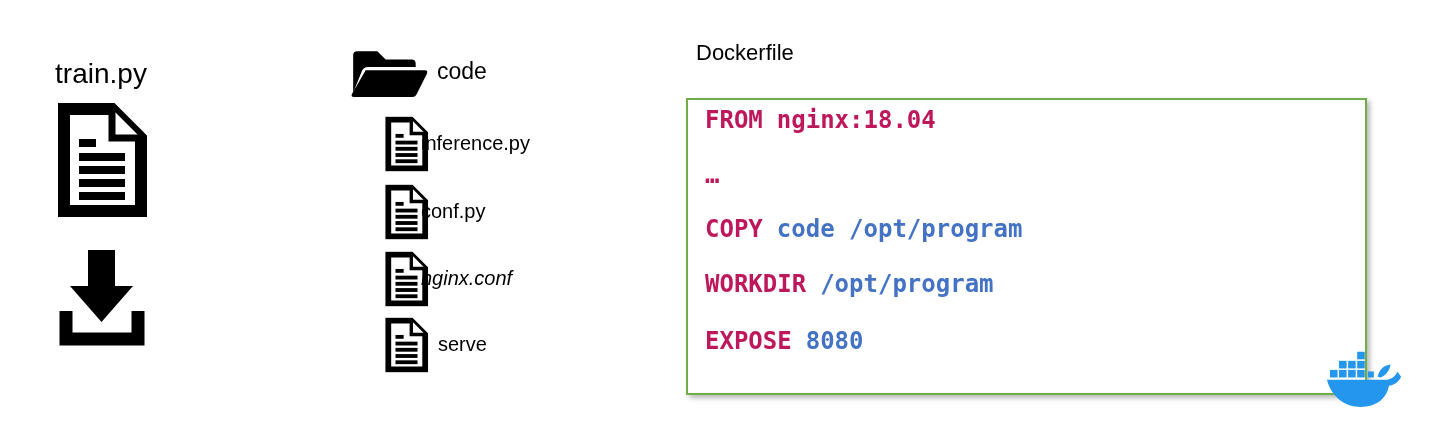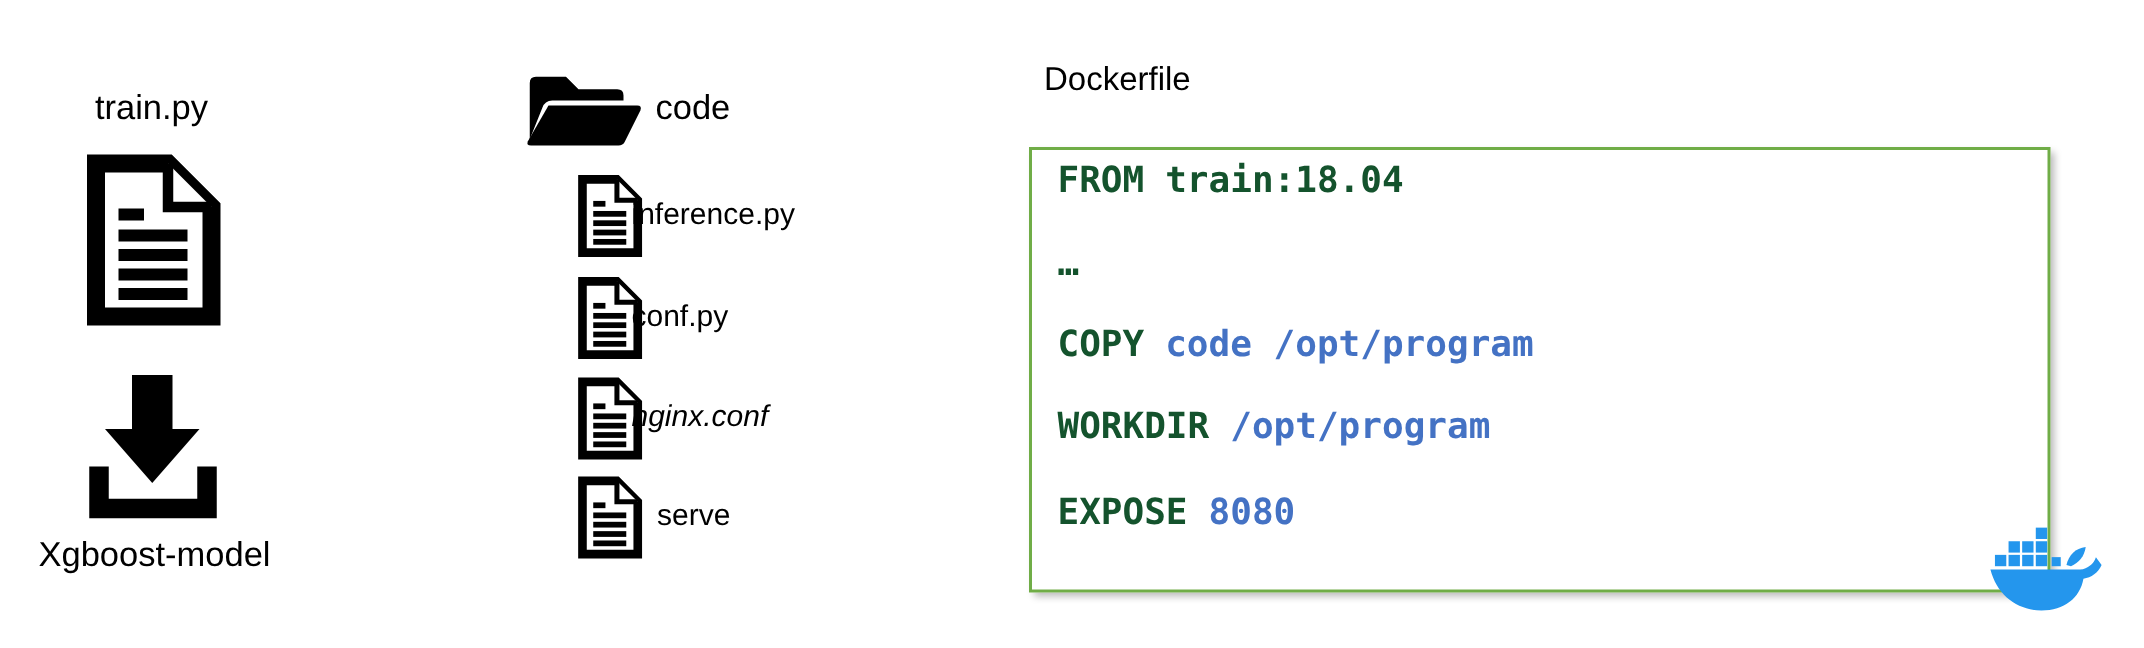--- a/index.html
+++ b/index.html
@@ -3,21 +3,21 @@
 <meta charset="utf-8">
 <style>
   html,body{margin:0;padding:0;background:#fff;}
   .canvas{
     position:relative;width:1429px;height:432px;background:#ffffff;
     font-family:"Liberation Sans",sans-serif;color:#000;overflow:hidden;
   }
   .abs{position:absolute;}
   .txt{color:#000;}
   
-  .train-label{left:40px;top:58px;width:122px;text-align:center;font-size:23px;}
+  .train-label{left:40px;top:58px;width:122px;text-align:center;font-size:28px;}
   .doc-big{left:55px;top:102px;width:94px;height:116px;}
   .download-icon{left:57px;top:248px;width:90px;height:98px;}
   .xgb-label{left:8px;top:356px;width:190px;text-align:center;font-size:23px;}
   
   .folder-icon{left:349px;top:44px;width:80px;height:56px;}
   .code-label{left:437px;top:58px;font-size:23px;font-weight:normal;}
   .file-icon{left:384px;width:45px;height:60px;}
   .file-label{left:421px;font-size:20px;}
   .f0{top:114px;} .f1{top:182px;} .f2{top:249px;} .f3{top:315px;}
   .l0{top:132px;} .l1{top:200px;} .l2{top:267px;font-style:italic;} .l3{top:333px;margin-left:17px;}
@@ -25,21 +25,21 @@
   .df-title{left:696px;top:40px;font-size:22px;font-weight:normal;}
   .df-box{
     left:686px;top:98px;width:677px;height:293px;background:#fff;
     border:2px solid #70AD47;box-shadow:3px 3px 5px rgba(0,0,0,0.28);
   }
   .code-line{
     position:absolute;left:17px;height:32px;line-height:32px;white-space:pre;
     font-family:"DejaVu Sans Mono",monospace;font-weight:bold;font-size:24px;
   }
   .c0{top:4px;} .c1{top:59px;} .c2{top:113px;} .c3{top:168px;} .c4{top:225px;}
-  .kw{color:#14532d;}
+  .kw{color:#be185d;}
   .arg{color:#4472C4;}
   .code-line .kw{margin-right:14px;}
   .whale-icon{left:1326px;top:351px;width:76px;height:59px;z-index:5;}
   svg{display:block;}
 </style>
 </head>
 <body>
 
 <svg width="0" height="0" style="position:absolute" aria-hidden="true">
   <defs>
@@ -62,21 +62,20 @@
   <svg class="abs doc-big" viewBox="0 0 94 116">
     <use href="#doc"></use>
   </svg>
 
   <svg class="abs download-icon" viewBox="0 0 90 98">
     <rect x="31" y="2" width="27" height="40" fill="#000"></rect>
     <polygon points="13,38 76,38 44.5,74" fill="#000"></polygon>
     <path d="M9 63 v28 h72 v-28" fill="none" stroke="#000" stroke-width="13"></path>
   </svg>
 
-  <div class="abs txt xgb-label">Xgboost-model</div>
 
   <svg class="abs folder-icon" viewBox="0 0 96 66">
     <path d="M5 58 V13 q0 -5 5 -5 h24 l10 10 h31 q5 0 5 5 v4 H23 q-6 0 -8 6 z" fill="#000"></path>
     <path d="M20 31 h71 q4 0 2.5 4 L81 60 q-1.5 3 -5 3 H6 q-4 0 -2.5 -3.5 z" fill="#000"></path>
   </svg>
   <div class="abs txt code-label">code</div>
 
   <svg class="abs file-icon f0" viewBox="0 0 94 116">
       <use href="#doc"></use>
     </svg>
@@ -93,21 +92,21 @@
   <div class="abs txt file-label l2">nginx.conf</div>
 
   <svg class="abs file-icon f3" viewBox="0 0 94 116">
       <use href="#doc"></use>
     </svg>
   <div class="abs txt file-label l3">serve</div>
 
   <div class="abs txt df-title">Dockerfile</div>
 
   <div class="abs df-box">
-    <div class="code-line c0"><span class="kw">FROM</span><span class="kw">train:18.04</span></div>
+    <div class="code-line c0"><span class="kw">FROM</span><span class="kw">nginx:18.04</span></div>
     <div class="code-line c1"><span class="kw">…</span><span class="kw"></span></div>
     <div class="code-line c2"><span class="kw">COPY</span><span class="arg">code /opt/program</span></div>
     <div class="code-line c3"><span class="kw">WORKDIR</span><span class="arg">/opt/program</span></div>
     <div class="code-line c4"><span class="kw">EXPOSE</span><span class="arg">8080</span></div>
   </div>
 
   <svg class="abs whale-icon" viewBox="0 0 100 78">
     <g fill="#2496ED">
       <rect x="41" y="1" width="10" height="10"></rect>
       <rect x="17" y="13" width="10" height="10"></rect>

